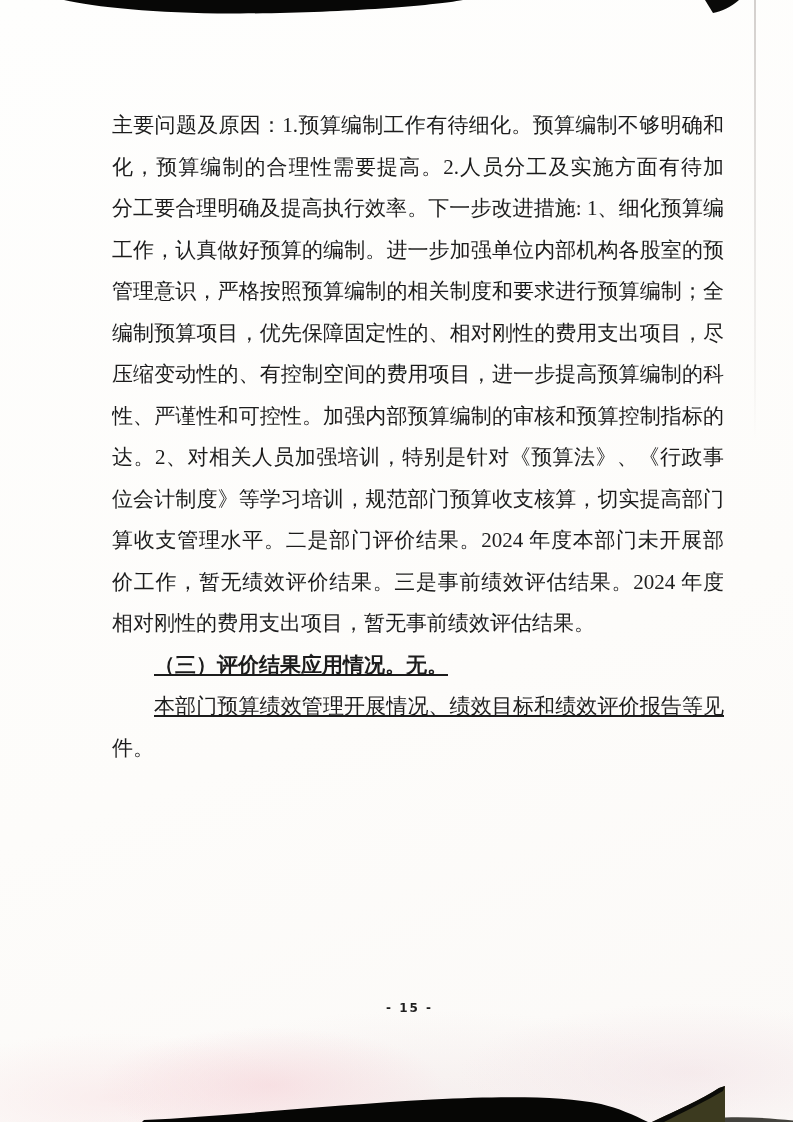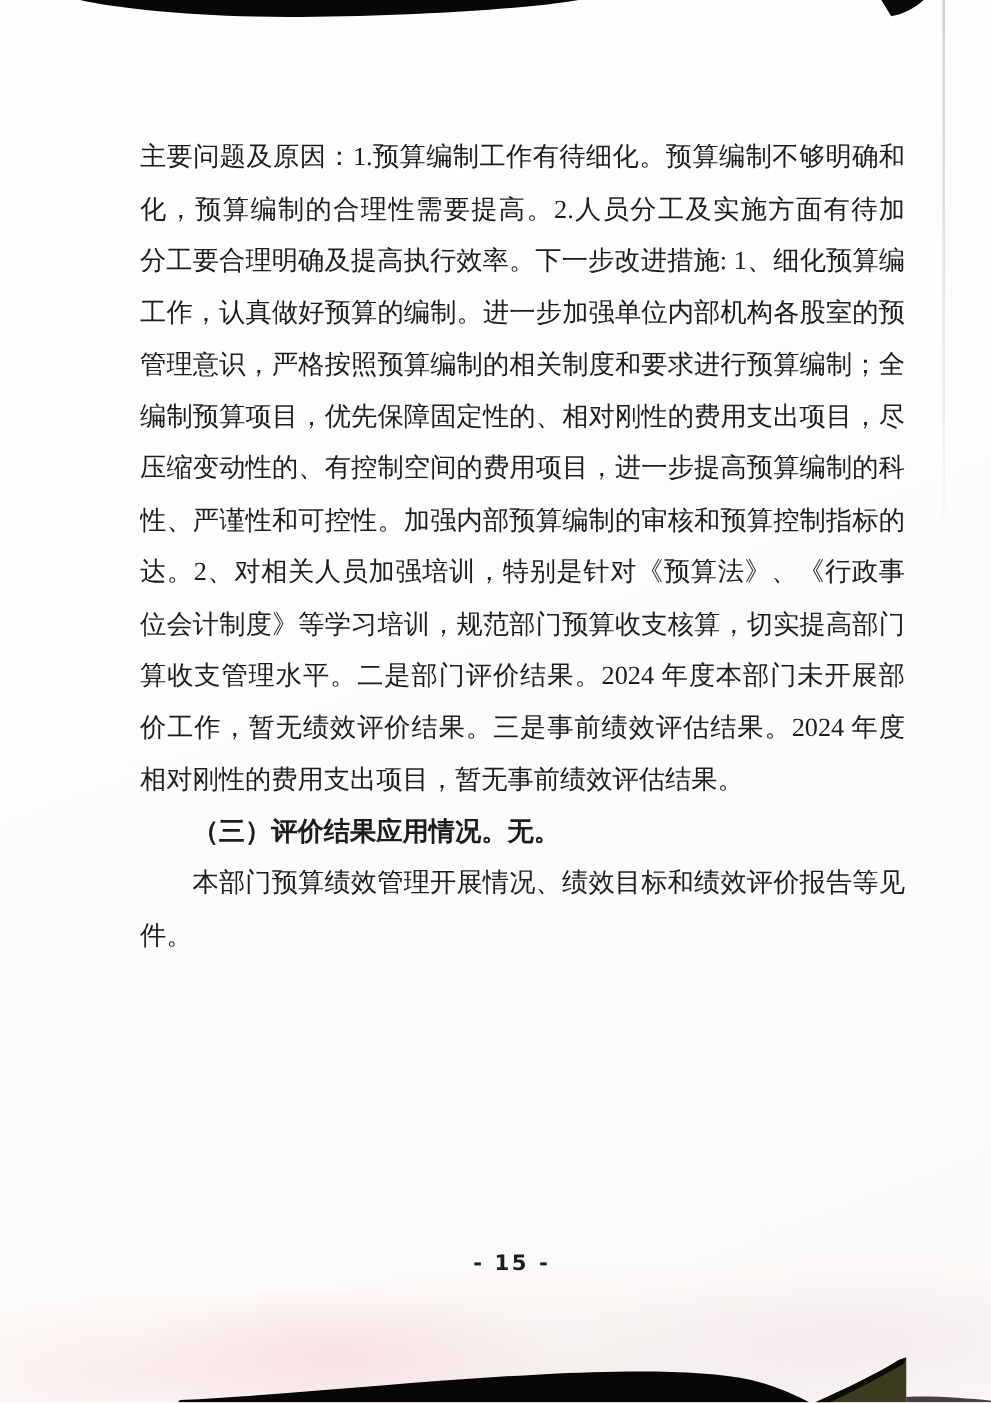--- a/index.html
+++ b/index.html
@@ -27,28 +27,28 @@
   }
   .artifacts { position: absolute; inset: 0; pointer-events: none; }
 
   .doc-text {
     position: absolute; left: 112px; top: 105px; width: 612px;
     font-size: 21px; line-height: 41.5px; color: #1c1c1c;
     text-rendering: optimizeLegibility;
   }
   .line { height: 41.5px; overflow: hidden; text-align: left; }
   .line.fill { text-align: justify; text-align-last: justify; text-justify: inter-character; }
-  .line.indent { text-indent: 2em; }
+  .line.indent { text-indent: 2em; text-decoration: underline; }
   .line.bold { font-weight: bold; }
 
   .page-number {
     position: absolute; left: 0; right: 0; top: 1001px;
     text-align: center; padding-left: 26px;
     font-family: "DejaVu Sans", sans-serif;
-    font-size: 17px; font-weight: 600; letter-spacing: 2px; color: #1e1e1e;
+    font-size: 12px; font-weight: 600; letter-spacing: 2px; color: #1e1e1e;
   }
 </style>
 </head>
 <body>
 
 <div class="paper"></div>
 <div class="edge-line"></div>
 
 <svg class="artifacts" width="793" height="1122" viewBox="0 0 793 1122">
 

